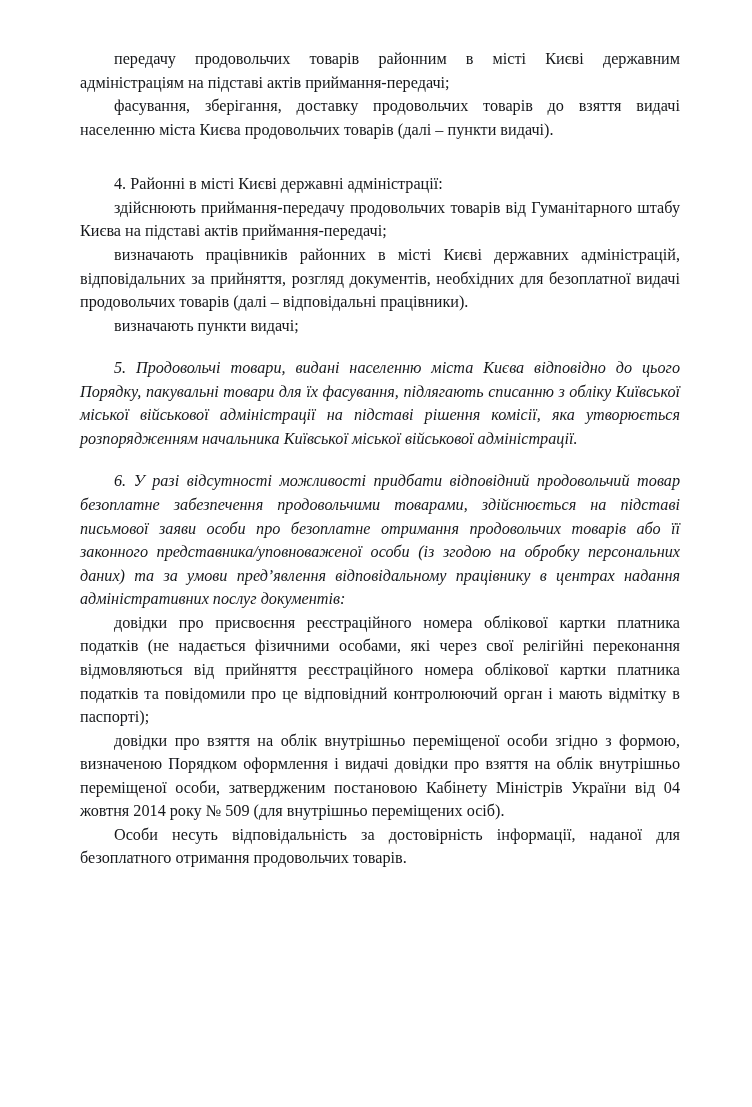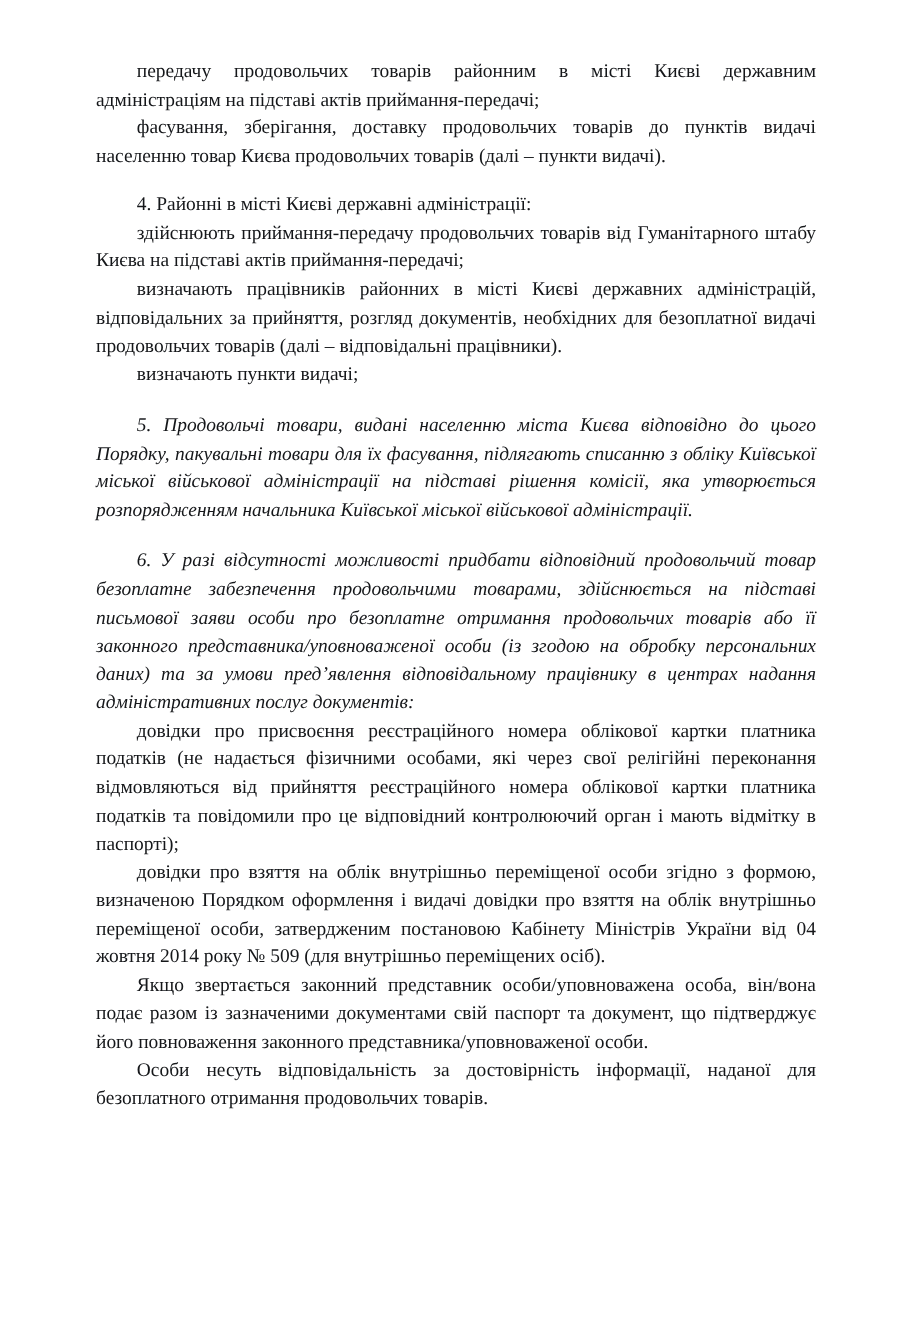--- a/index.html
+++ b/index.html
@@ -29,54 +29,53 @@
     text-justify: inter-word;
     color: #15171a;
   }
   p {
     margin: 0;
   }
   .para {
     text-indent: 34px;
   }
   .gap-md {
-    margin-top: 17px;
+    margin-top: 31px;
   }
   .gap-lg {
     margin-top: 19px;
     font-style: italic;
   }
   
 </style>
 </head>
 <body>
 
 <div class="page">
   <div class="doc-body">
 
     <p class="para">передачу продовольчих товарів районним в місті Києві державним адміністраціям на підставі актів приймання-передачі;</p>
 
-    <p class="para">фасування, зберігання, доставку продовольчих товарів до пунктів видачі населенню товар Києва продовольчих товарів (далі – пункти видачі).</p>
+    <p class="para">фасування, зберігання, доставку продовольчих товарів до взяття видачі населенню міста Києва продовольчих товарів (далі – пункти видачі).</p>
 
     <p class="para gap-md">4. Районні в місті Києві державні адміністрації:</p>
 
     <p class="para">здійснюють приймання-передачу продовольчих товарів від Гуманітарного штабу Києва на підставі актів приймання-передачі;</p>
 
     <p class="para">визначають працівників районних в місті Києві державних адміністрацій, відповідальних за прийняття, розгляд документів, необхідних для безоплатної видачі продовольчих товарів (далі – відповідальні працівники).</p>
 
     <p class="para">визначають пункти видачі;</p>
 
     <p class="para gap-lg">5. Продовольчі товари, видані населенню міста Києва відповідно до цього Порядку, пакувальні товари для їх фасування, підлягають списанню з обліку Київської міської військової адміністрації на підставі рішення комісії, яка утворюється розпорядженням начальника Київської міської військової адміністрації.</p>
 
     <p class="para gap-lg">6. У разі відсутності можливості придбати відповідний продовольчий товар безоплатне забезпечення продовольчими товарами, здійснюється на підставі письмової заяви особи про безоплатне отримання продовольчих товарів або її законного представника/уповноваженої особи (із згодою на обробку персональних даних) та за умови пред’явлення відповідальному працівнику в центрах надання адміністративних послуг документів:</p>
 
 
     <p class="para">довідки про присвоєння реєстраційного номера облікової картки платника податків (не надається фізичними особами, які через свої релігійні переконання відмовляються від прийняття реєстраційного номера облікової картки платника податків та повідомили про це відповідний контролюючий орган і мають відмітку в паспорті);</p>
 
     <p class="para">довідки про взяття на облік внутрішньо переміщеної особи згідно з формою, визначеною Порядком оформлення і видачі довідки про взяття на облік внутрішньо переміщеної особи, затвердженим постановою Кабінету Міністрів України від 04 жовтня 2014 року № 509 (для внутрішньо переміщених осіб).</p>
 
-    <p class="para">Якщо звертається законний представник особи/уповноважена особа, він/вона подає разом із зазначеними документами свій паспорт та документ, що підтверджує його повноваження законного представника/уповноваженої особи.</p>
 
     <p class="para">Особи несуть відповідальність за достовірність інформації, наданої для безоплатного отримання продовольчих товарів.</p>
 
 
   </div>
 </div>
 
 </body></html>

